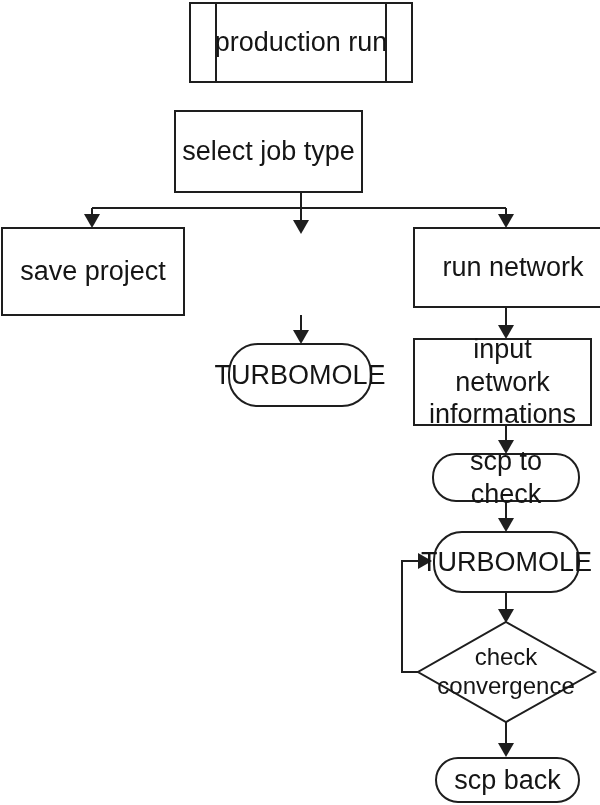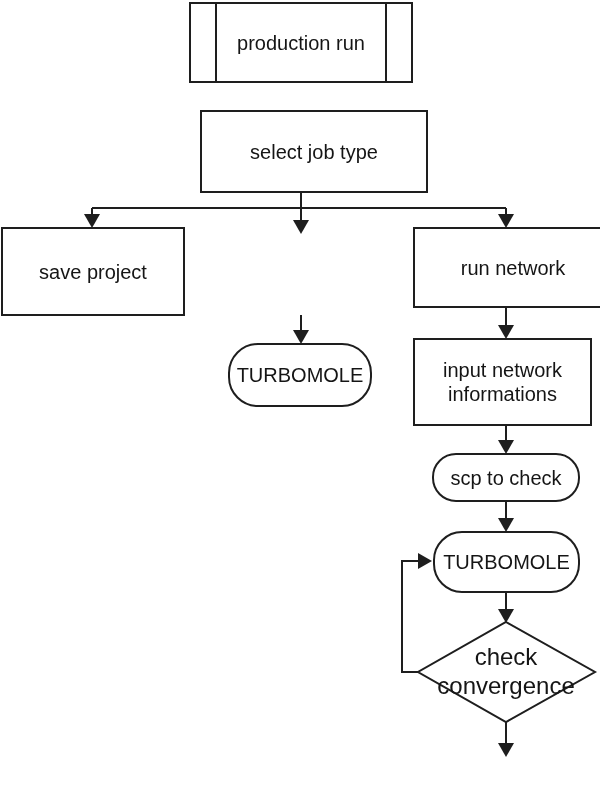--- a/index.html
+++ b/index.html
@@ -41,30 +41,30 @@
     stroke-width: 2;
   }
   .node {
     position: absolute;
     box-sizing: border-box;
     background: var(--background);
     display: flex;
     align-items: center;
     justify-content: center;
     text-align: center;
-    font-size: 20px;
+    font-size: 27px;
     line-height: 1.2;
     color: var(--text);
   }
   .rect    { border: 2px solid var(--line); }
   .stadium { border: 2px solid var(--line); }
 
   
   #node-production-run  { left: 189px; top: 2px;   width: 224px; height: 81px; }
-  #node-select-job-type { left: 200px; top: 110px; width: 228px; height: 83px; justify-content: center; }
+  #node-select-job-type { left: 174px; top: 110px; width: 189px; height: 83px; justify-content: center; }
   #node-save-project    { left: 1px;   top: 227px; width: 184px; height: 89px; }
   #node-run-local       { left: 208px; top: 234px; width: 186px; height: 81px; }
   #node-run-network     { left: 413px; top: 227px; width: 200px; height: 81px; }
   #node-input-network   { left: 413px; top: 338px; width: 179px; height: 88px; padding: 0 8px; }
 
   
   #node-turbomole-local  { left: 228px; top: 343px; width: 144px; height: 64px; border-radius: 30px; }
   #node-scp-to-remote    { left: 432px; top: 453px; width: 148px; height: 49px; border-radius: 24px; }
   #node-turbomole-remote { left: 433px; top: 531px; width: 147px; height: 62px; border-radius: 29px; }
   #node-scp-back         { left: 435px; top: 757px; width: 145px; height: 46px; border-radius: 23px; }
@@ -187,14 +187,17 @@
   </div>
 
   <div class="node stadium" id="node-turbomole-remote">
     <span>TURBOMOLE</span>
   </div>
 
   <div id="node-check-convergence-label">
     <span>check convergence</span>
   </div>
 
+  <div class="node stadium" id="node-scp-back">
+    <span>scp back</span>
+  </div>
 
 </div>
 
 </body></html>

